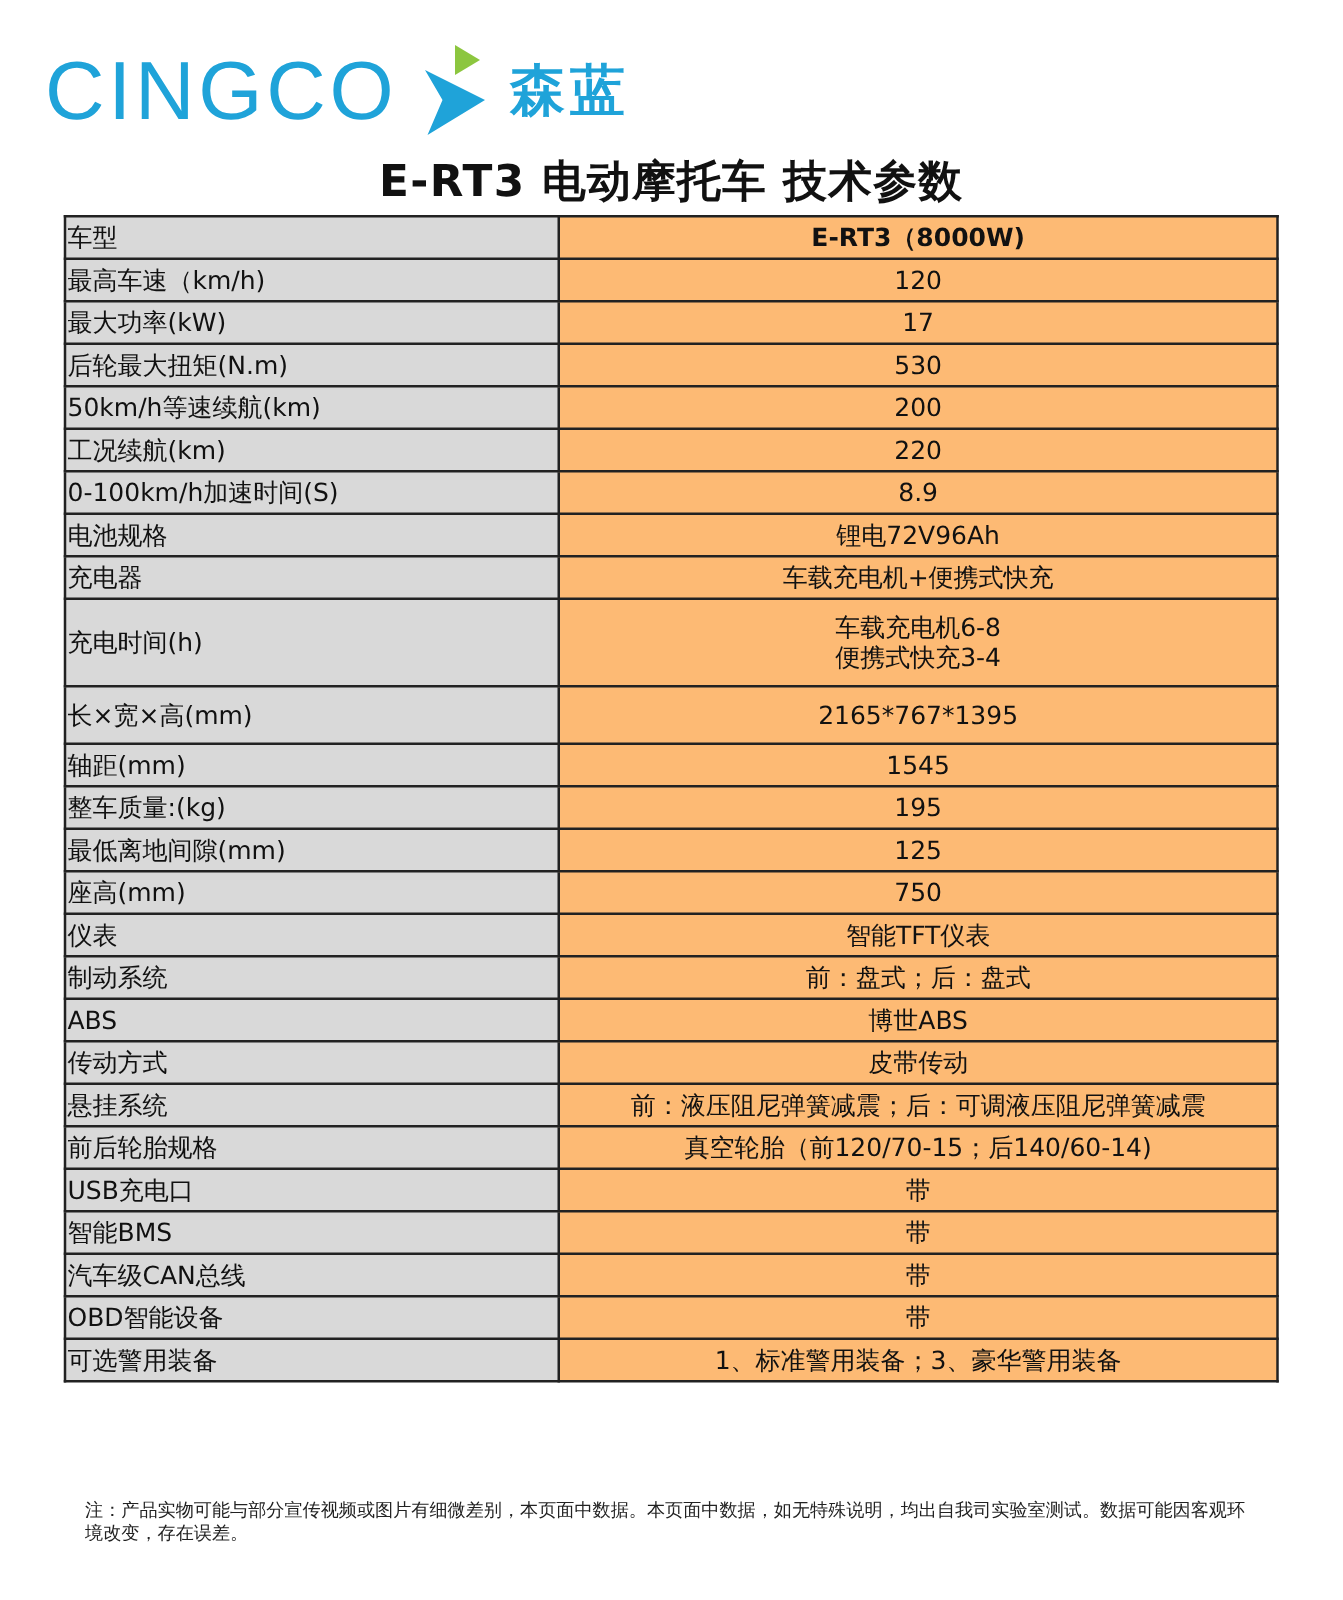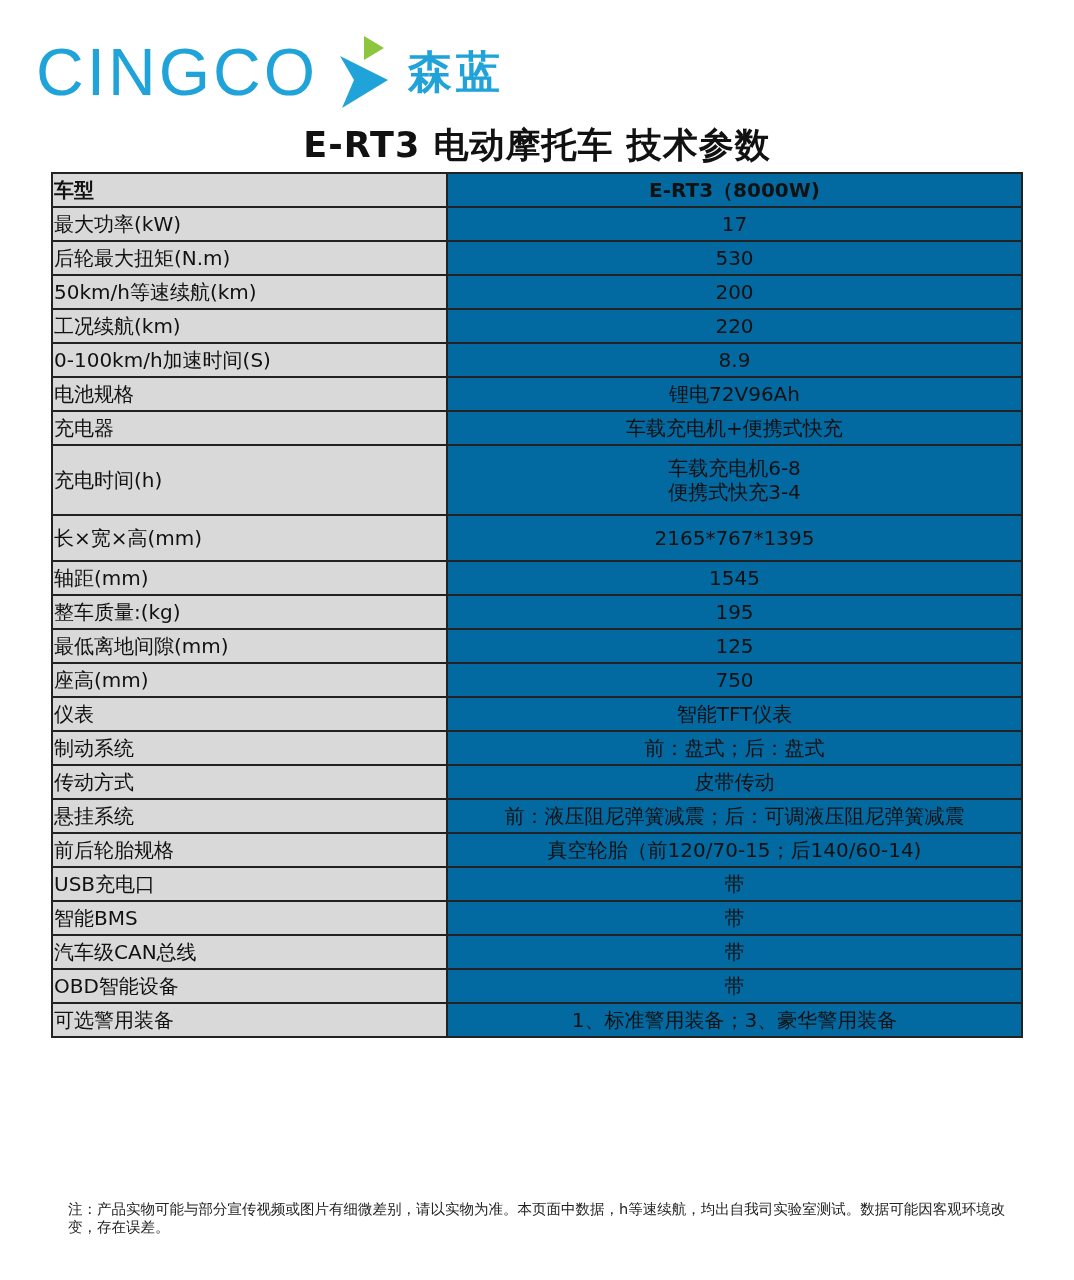--- a/index.html
+++ b/index.html
@@ -24,22 +24,22 @@
   }
   table.spec {
     position: absolute; left: 51px; top: 172px; width: 972px;
     border-collapse: collapse; table-layout: fixed;
   }
   table.spec td {
     border: 2px solid #222; padding: 0 2px; font-size: 20px; height: 32px;
     line-height: 24px;
   }
   table.spec td.k { width: 390px; background: #d9d9d9; text-align: left; padding-left: 1px; }
-  table.spec td.v { background: #0369a1; text-align: center; }
-  table.spec tr.head td { font-weight: bold; }
+  table.spec td.v { background: #fdba74; text-align: center; }
+  table.spec tr.head td { font-weight: normal; }
   table.spec tr.head td.v { font-weight: bold; }
   table.spec tr.tall2 td { height: 68px; }
   table.spec tr.tall1 td { height: 44px; }
   .note {
     position: absolute; left: 68px; top: 1200px; width: 940px;
     font-size: 14.5px; line-height: 18px; color: #222;
   }
 </style>
 </head>
 <body>
@@ -56,20 +56,24 @@
 </div>
 
 <div class="title">E-RT3  电动摩托车 技术参数</div>
 
 <table class="spec">
   <tbody>
     <tr class="head">
       <td class="k">车型</td>
       <td class="v">E-RT3（8000W)</td>
     </tr>
+    <tr>
+        <td class="k">最高车速（km/h)</td>
+        <td class="v">120</td>
+      </tr>
     <tr>
         <td class="k">最大功率(kW)</td>
         <td class="v">17</td>
       </tr>
     <tr>
         <td class="k">后轮最大扭矩(N.m)</td>
         <td class="v">530</td>
       </tr>
     <tr>
         <td class="k">50km/h等速续航(km)</td>
@@ -120,20 +124,24 @@
       </tr>
     <tr>
         <td class="k">仪表</td>
         <td class="v">智能TFT仪表</td>
       </tr>
     <tr>
         <td class="k">制动系统</td>
         <td class="v">前：盘式；后：盘式</td>
       </tr>
     <tr>
+        <td class="k">ABS</td>
+        <td class="v">博世ABS</td>
+      </tr>
+    <tr>
         <td class="k">传动方式</td>
         <td class="v">皮带传动</td>
       </tr>
     <tr>
         <td class="k">悬挂系统</td>
         <td class="v">前：液压阻尼弹簧减震；后：可调液压阻尼弹簧减震</td>
       </tr>
     <tr>
         <td class="k">前后轮胎规格</td>
         <td class="v">真空轮胎（前120/70-15；后140/60-14)</td>
@@ -154,13 +162,13 @@
         <td class="k">OBD智能设备</td>
         <td class="v">带</td>
       </tr>
     <tr>
         <td class="k">可选警用装备</td>
         <td class="v">1、标准警用装备；3、豪华警用装备</td>
       </tr>
   </tbody>
 </table>
 
-<div class="note">注：产品实物可能与部分宣传视频或图片有细微差别，请以实物为准。本页面中数据，h等速续航，均出自我司实验室测试。数据可能因客观环境改变，存在误差。</div>
+<div class="note">注：产品实物可能与部分宣传视频或图片有细微差别，本页面中数据。本页面中数据，如无特殊说明，均出自我司实验室测试。数据可能因客观环境改变，存在误差。</div>
 
 </body></html>

